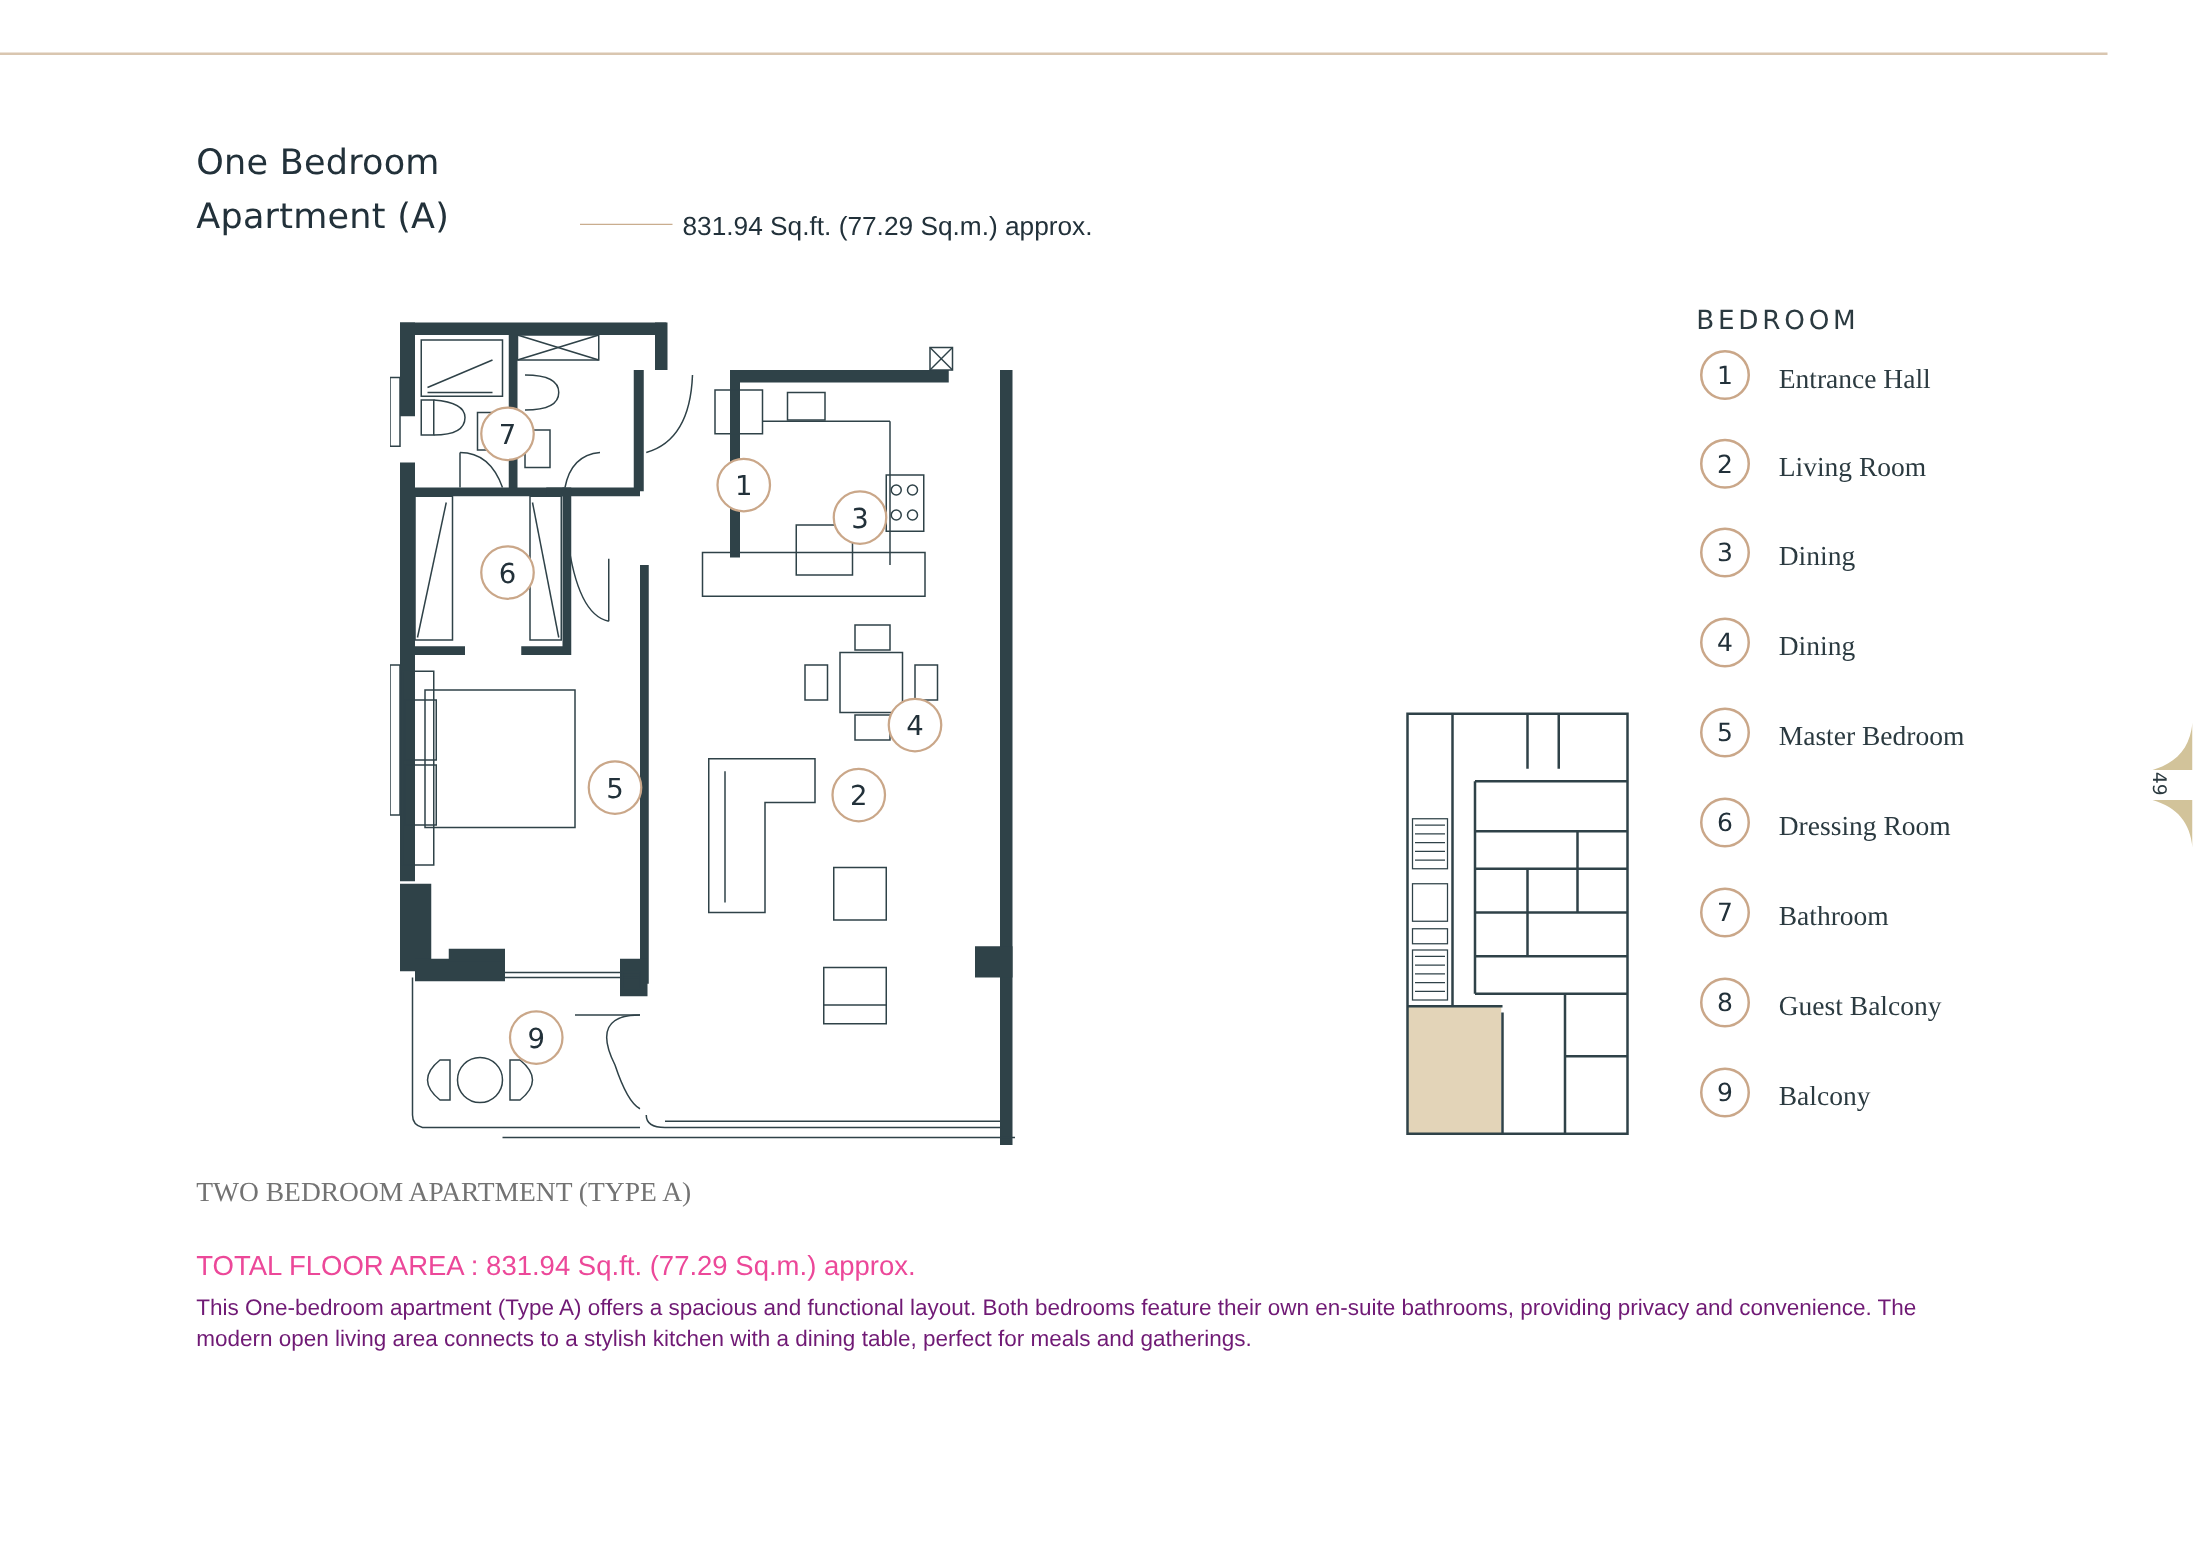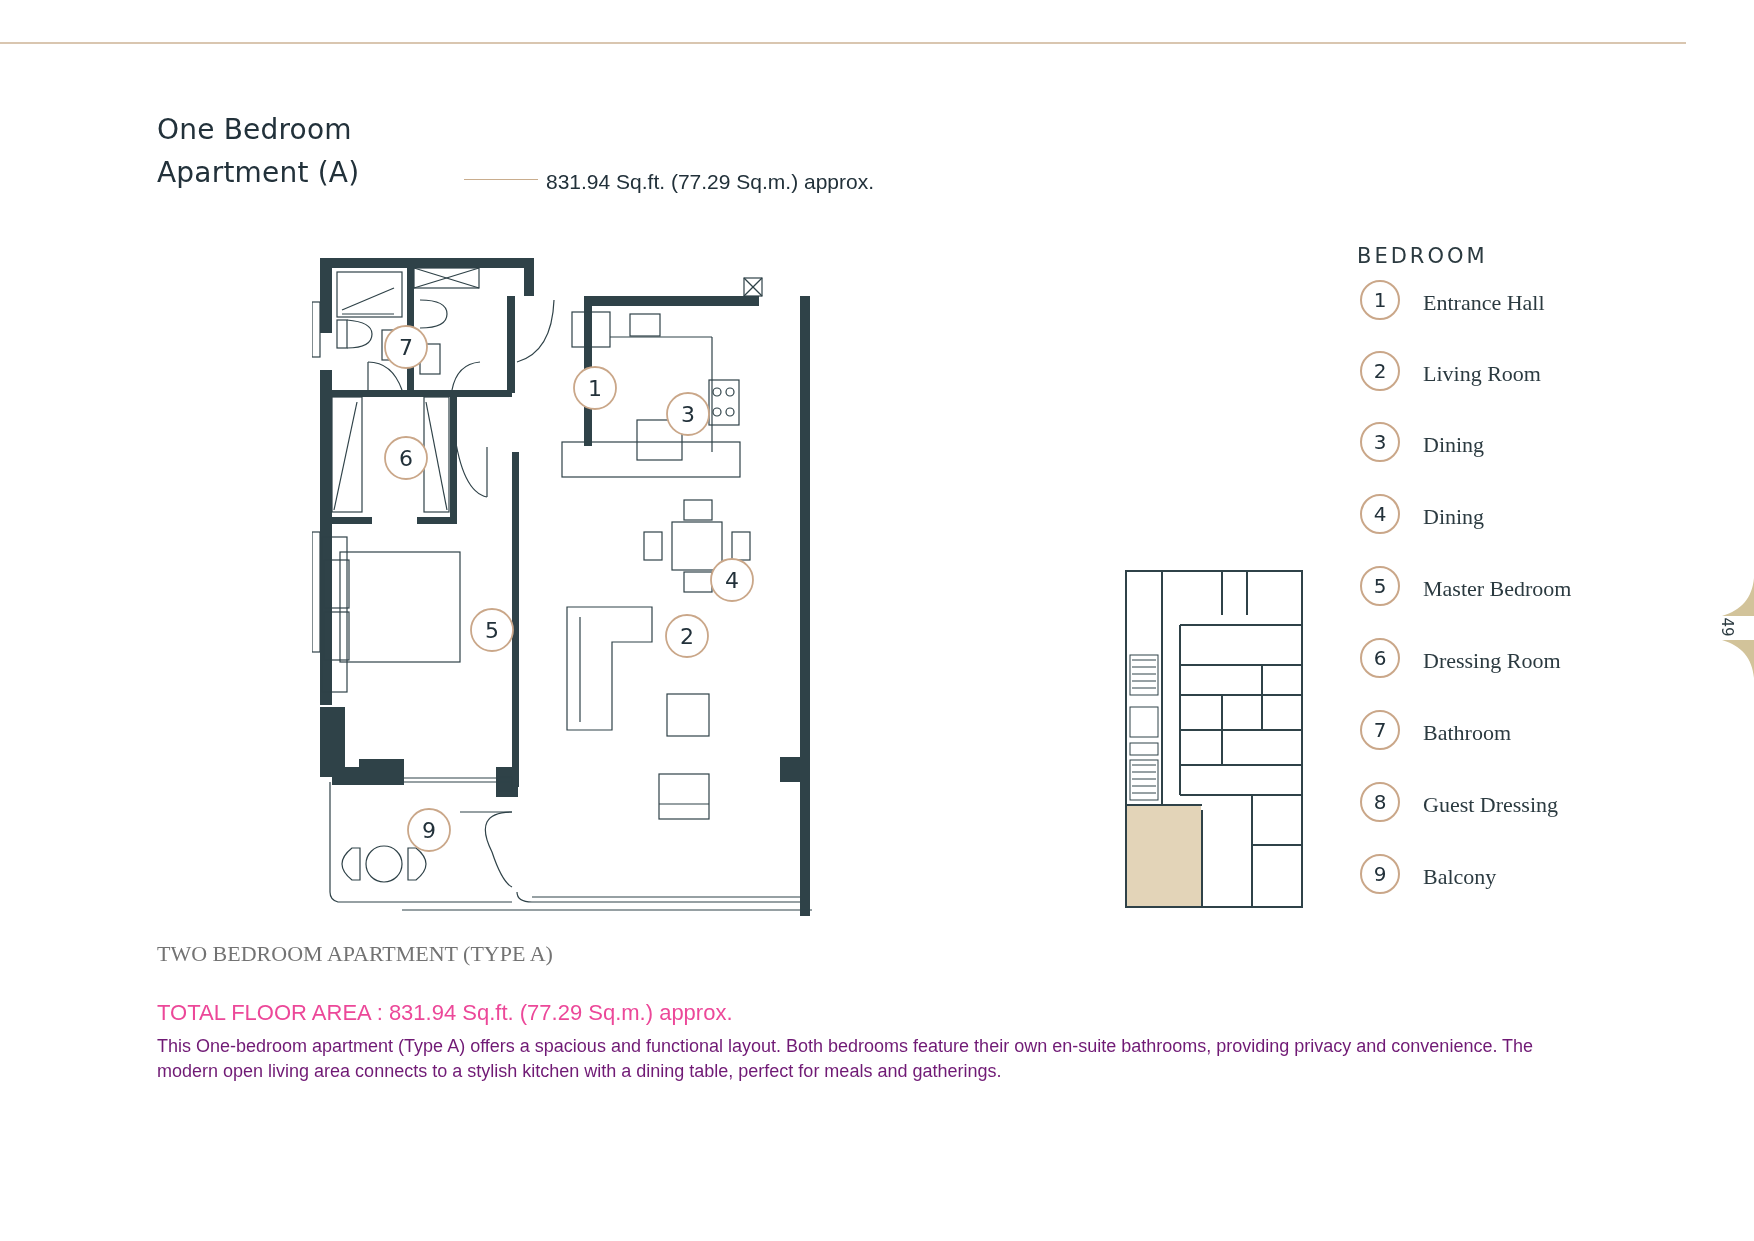--- a/index.html
+++ b/index.html
@@ -240,21 +240,21 @@
 <div class="legend-item" style="left:1360px; top:638px;">
   <div class="legend-num">6</div>
   <div class="legend-label">Dressing Room</div>
 </div>
 <div class="legend-item" style="left:1360px; top:710px;">
   <div class="legend-num">7</div>
   <div class="legend-label">Bathroom</div>
 </div>
 <div class="legend-item" style="left:1360px; top:782px;">
   <div class="legend-num">8</div>
-  <div class="legend-label">Guest Dressing</div>
+  <div class="legend-label">Guest Balcony</div>
 </div>
 <div class="legend-item" style="left:1360px; top:854px;">
   <div class="legend-num">9</div>
   <div class="legend-label">Balcony</div>
 </div>
 
 <svg class="page-tab" viewBox="0 0 42 100" xmlns="http://www.w3.org/2000/svg">
   <path d="M42 0 C40 20 30 32 10 38 L42 38 Z" fill="#d2c39a"></path>
   <path d="M42 100 C40 80 30 68 10 62 L42 62 Z" fill="#d2c39a"></path>
 </svg>

